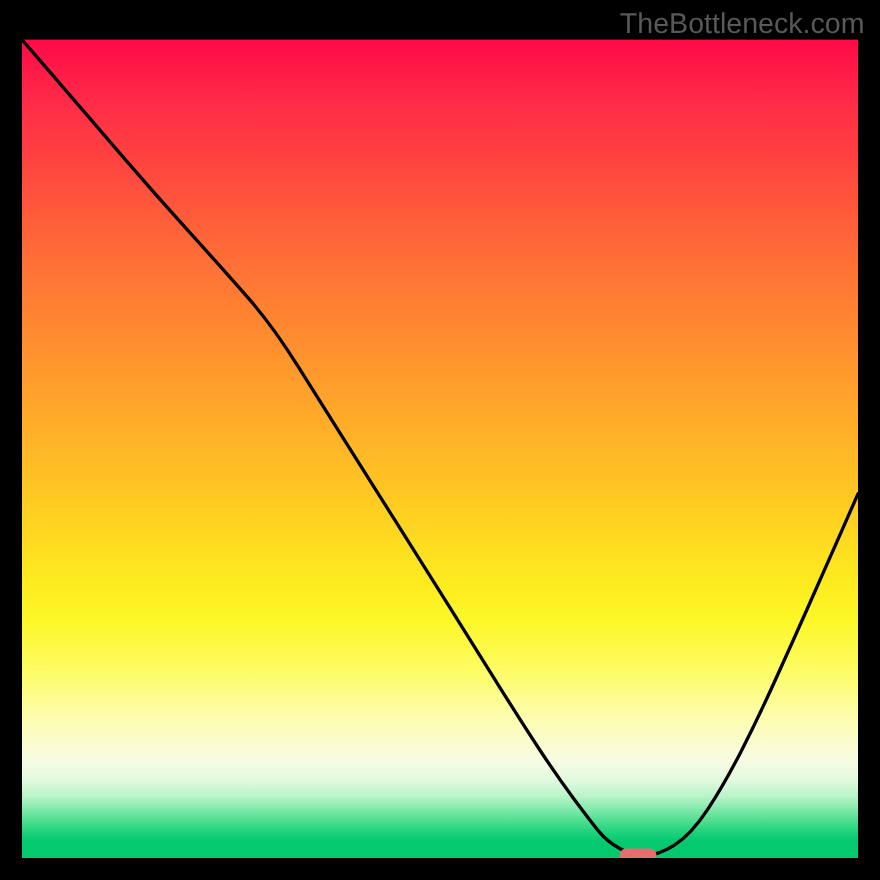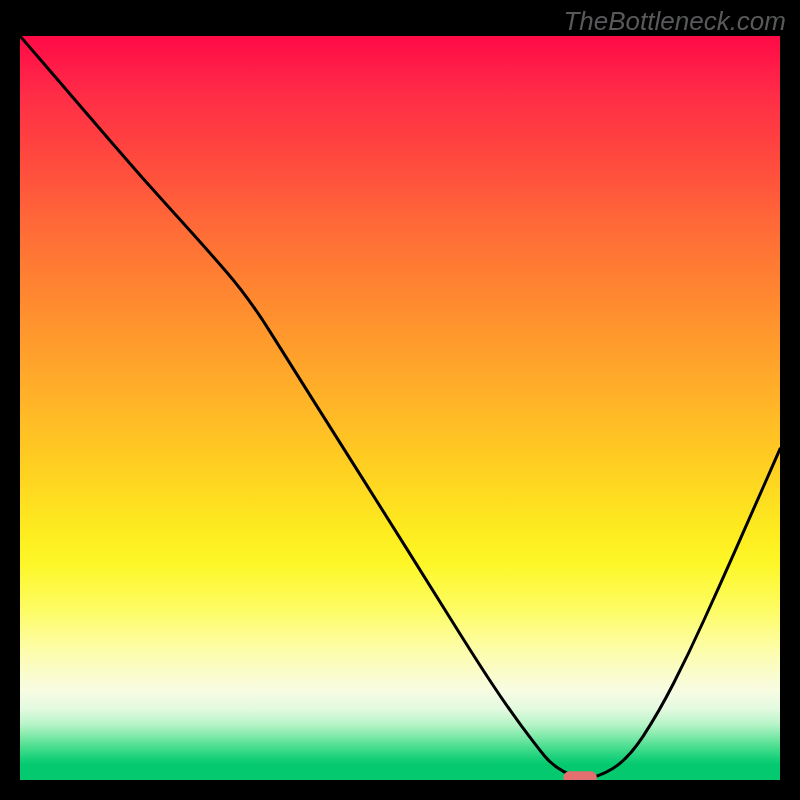--- a/index.html
+++ b/index.html
@@ -12,21 +12,20 @@
   }
   .watermark {
     position: absolute;
     top: 6px;
     right: 14px;
     font-family: Arial, Helvetica, sans-serif;
     font-size: 26px;
     font-weight: 500;
     color: #58595b;
     letter-spacing: 0px;
-    font-style: italic;
   }
   .plot {
     position: absolute;
     left: 20px;
     top: 36px;
     width: 760px;
     height: 744px;
     background: linear-gradient(to bottom,
       #ff0a47 0%,
       #ff2d47 8%,

